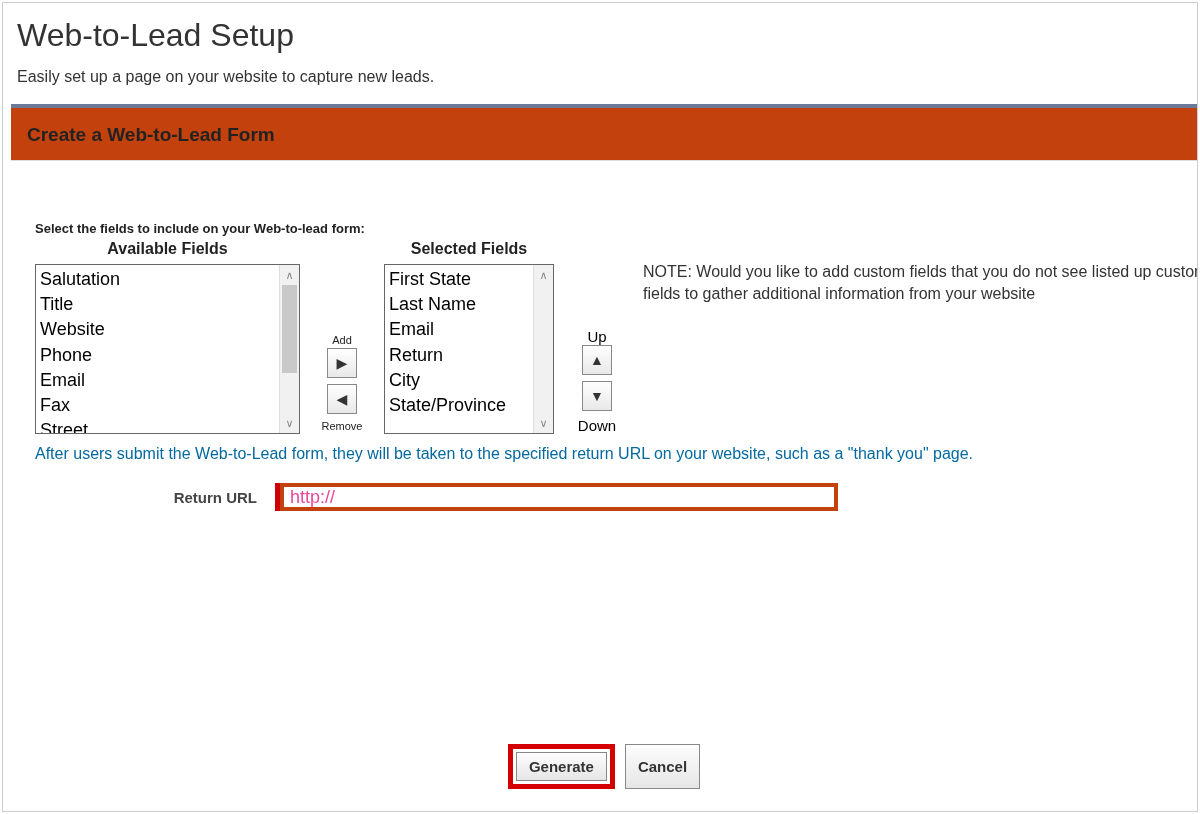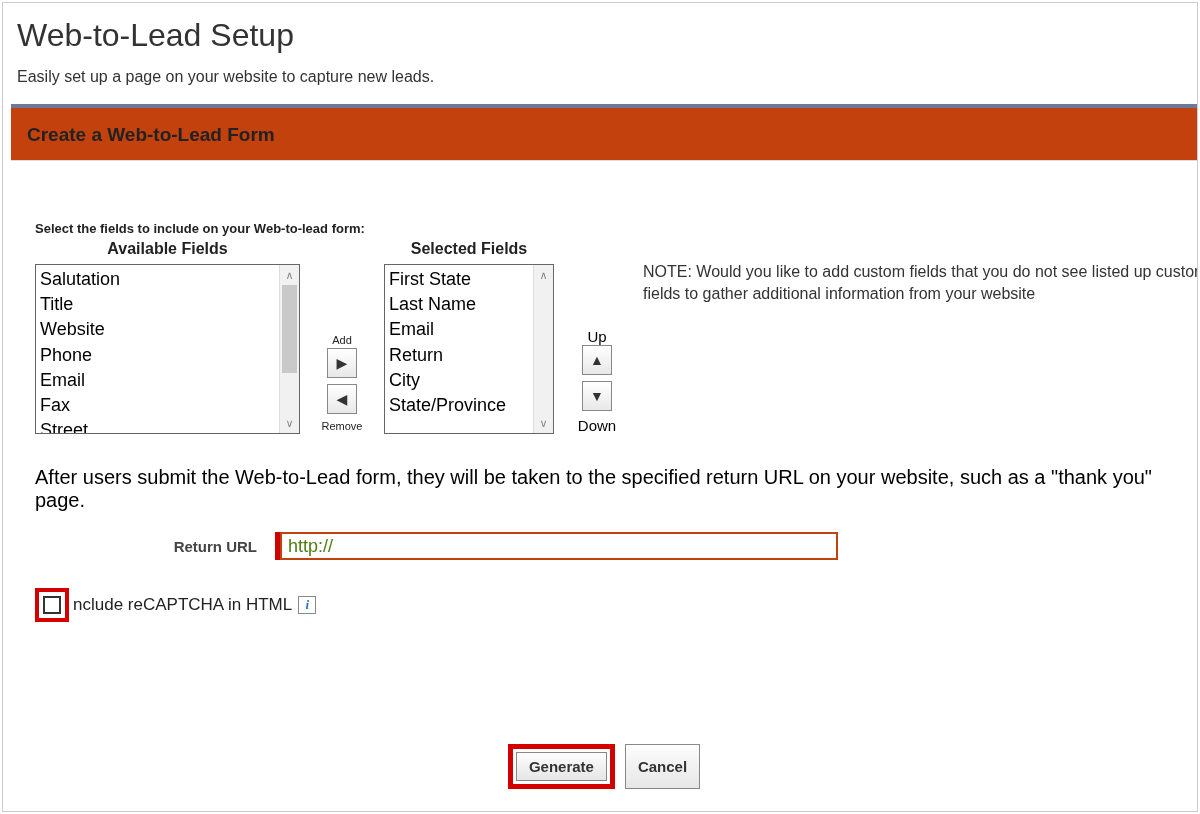--- a/index.html
+++ b/index.html
@@ -134,47 +134,47 @@
   .note-text {
     position: absolute;
     left: 632px;
     top: 100px;
     width: 600px;
     font-size: 16px;
     color: #333;
     line-height: 1.35;
   }
   .return-explain {
-    font-size: 20px;
-    color: #000000;
-    margin: 32px 0 20px 0;
+    font-size: 16px;
+    color: #0369a1;
+    margin: 11px 0 20px 0;
   }
   .return-row {
     display: flex;
     align-items: center;
   }
   .return-label {
     width: 240px;
     text-align: right;
     font-weight: bold;
     font-size: 15px;
     color: #444;
     padding-right: 18px;
   }
   .req-bar {
     width: 5px; height: 28px; background: #c00;
     display: inline-block;
   }
   .return-input {
     width: 558px;
     height: 28px;
-    border: 2px solid #c2410c;
+    border: 4px solid #c2410c;
     font-size: 18px;
     padding: 2px 6px;
-    color: #4d7c0f;
+    color: #ec4899;
   }
   .recaptcha-row {
     margin-top: 28px;
     display: flex;
     align-items: center;
   }
   .highlight-box {
     border: 4px solid #d40000;
     padding: 4px;
     display: inline-flex;
@@ -313,27 +313,20 @@
       </div>
 
       <div class="return-explain">After users submit the Web-to-Lead form, they will be taken to the specified return URL on your website, such as a "thank you" page.</div>
 
       <div class="return-row">
         <div class="return-label">Return URL</div>
         <span class="req-bar"></span>
         <input class="return-input" value="http://" style="">
       </div>
 
-      <div class="recaptcha-row">
-        <span class="highlight-box">
-          <span class="chk"></span>
-        </span>
-        <span class="recaptcha-label">nclude reCAPTCHA in HTML</span>
-        <span class="info-icon">i</span>
-      </div>
 
       <div class="action-row">
         <span class="btn-highlight">
           <button class="btn">Generate</button>
         </span>
         <button class="btn">Cancel</button>
       </div>
 
     </div>
   </div>

